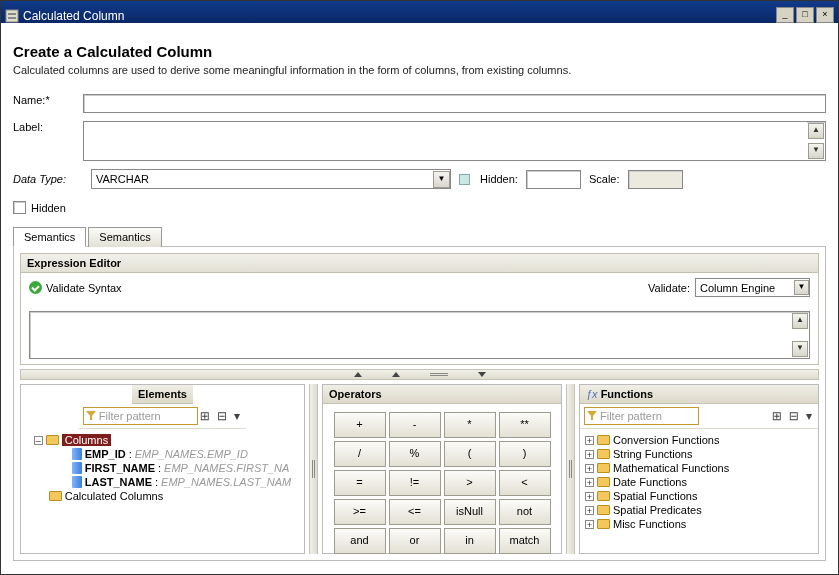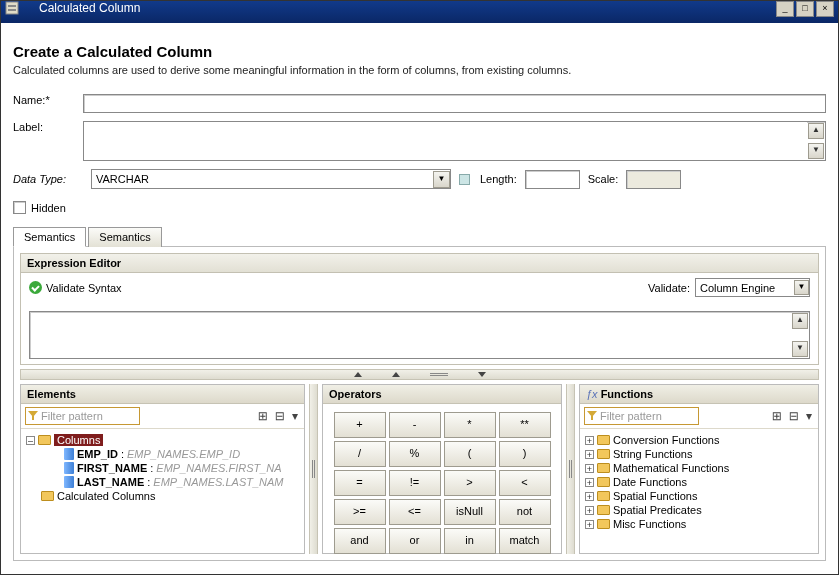--- a/index.html
+++ b/index.html
@@ -9,24 +9,23 @@
     font-size: 11px;
     background: #fff;
     overflow: hidden;
   }
   .window { width: 839px; height: 575px; border: 1px solid #333; background: #fff; }
   .titlebar {
     height: 22px;
     background: linear-gradient(#113a8a, #0a2766);
     color: #fff;
     display: flex;
-    align-items: flex-start;
+    align-items: flex-end;
     padding: 0 4px;
     font-size: 12px;
-    gap: 16px;
   }
   .titlebar .icon { width: 14px; height: 14px; margin-right: 4px; }
   .titlebar .title { flex: 1; }
   .win-btns { display: flex; gap: 0; }
   .win-btn {
     width: 18px; height: 16px;
     background: #d6d2c4;
     border: 1px solid #888;
     color: #000;
     font-size: 9px;
@@ -98,21 +97,21 @@
   .bigtext { margin-top:14px; position:relative; border:1px solid #888; height:48px; box-shadow: inset 1px 1px 0 #ccc; background:#fff;}
   .bigtext .mini-scroll { height:calc(100% - 2px); }
   .splitter { display:flex; justify-content:center; align-items:center; gap:30px; background:linear-gradient(#f1f0e8,#dedcd0); border:1px solid #c6c3b4; height:11px; margin:4px 0;}
   .tri { width:0; height:0; }
   .tri-up { border-left:4px solid transparent; border-right:4px solid transparent; border-bottom:5px solid #444;}
   .tri-up2 { border-left:4px solid transparent; border-right:4px solid transparent; border-bottom:5px solid #444;}
   .grip { width:18px; height:3px; border-top:1px solid #888; border-bottom:1px solid #888;}
   .tri-dn { border-left:4px solid transparent; border-right:4px solid transparent; border-top:5px solid #444;}
   .panels { display:flex; gap:4px; height: 170px;}
   .panel { border:1px solid #bbb; display:flex; flex-direction:column;}
-  .panel.elements { width: 285px; }
+  .panel.elements { width: 285px; align-items: center; }
   .panel.operators { width: 240px; }
   .panel.functions { flex:1; }
   .phead {
     font-weight:bold;
     background:linear-gradient(#f0efe6,#ddd9cb);
     border-bottom:1px solid #c6c3b4;
     padding:3px 6px;
     display:flex; align-items:center; gap:3px;
   }
   .phead .fx { font-style:italic; color:#5a73b8; font-weight:normal; }
@@ -194,21 +193,21 @@
       </div>
     </div>
 
     <div class="row2">
       <div class="lbl">Data Type:</div>
       <div class="select">
         <span>VARCHAR</span>
         <div class="dd">▼</div>
       </div>
       <span class="ic-cube"></span>
-      <span>Length:</span>
+      <span>Hidden:</span>
       <input class="smallin" value="" style="">
       <span>Scale:</span>
       <input class="smallin disabled" disabled="" value="" style="">
     </div>
 
     <div class="chk">
       <div class="chkbox-empty"></div>
       <span>Hidden</span>
     </div>
 

